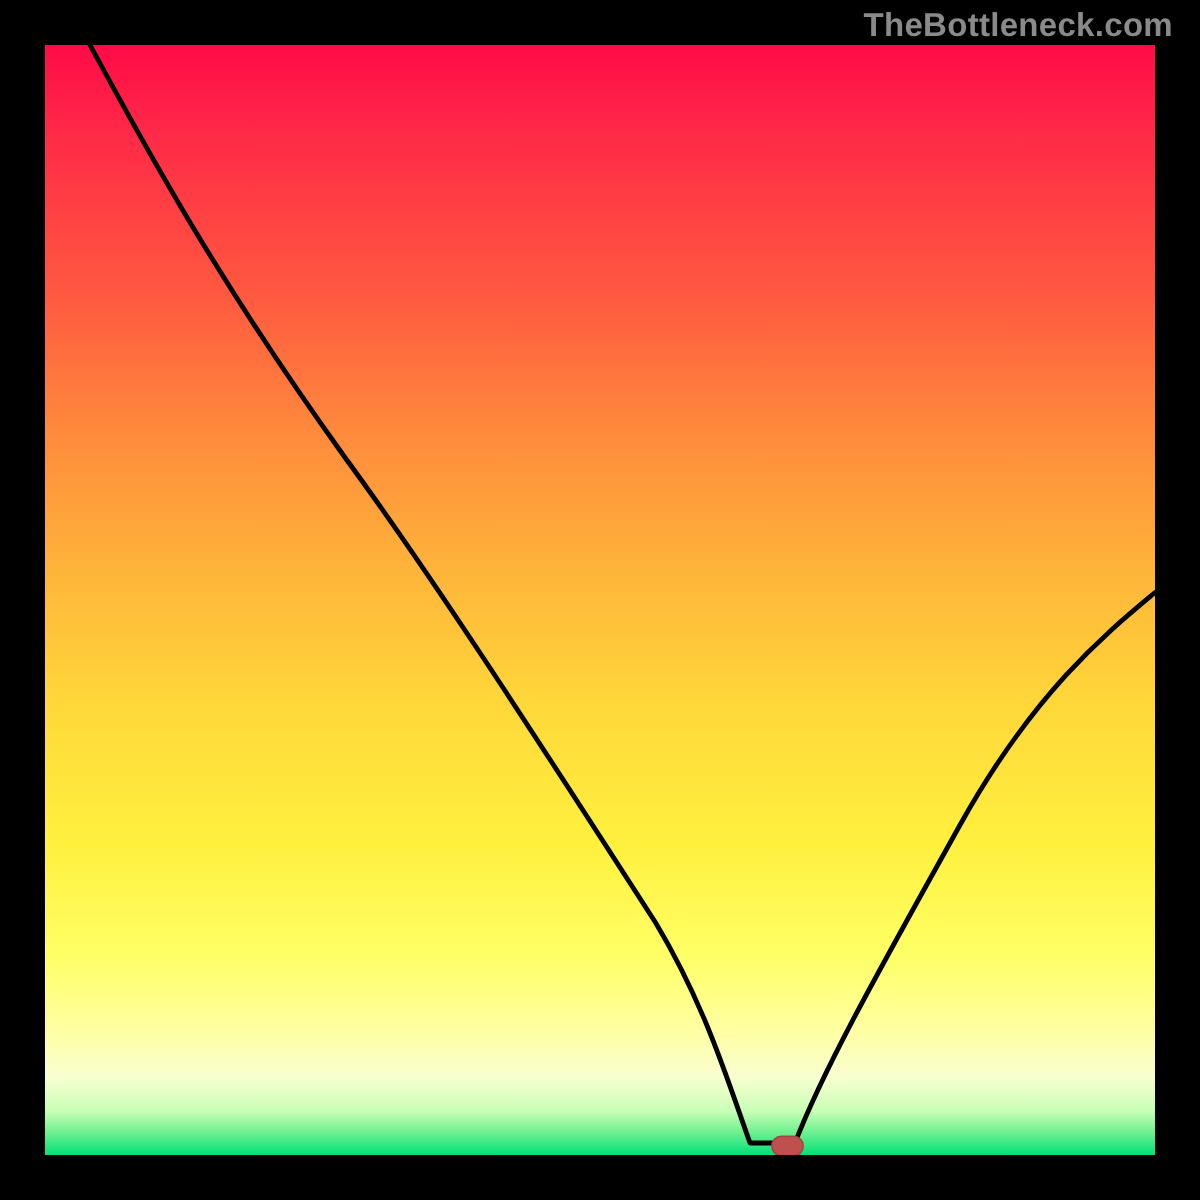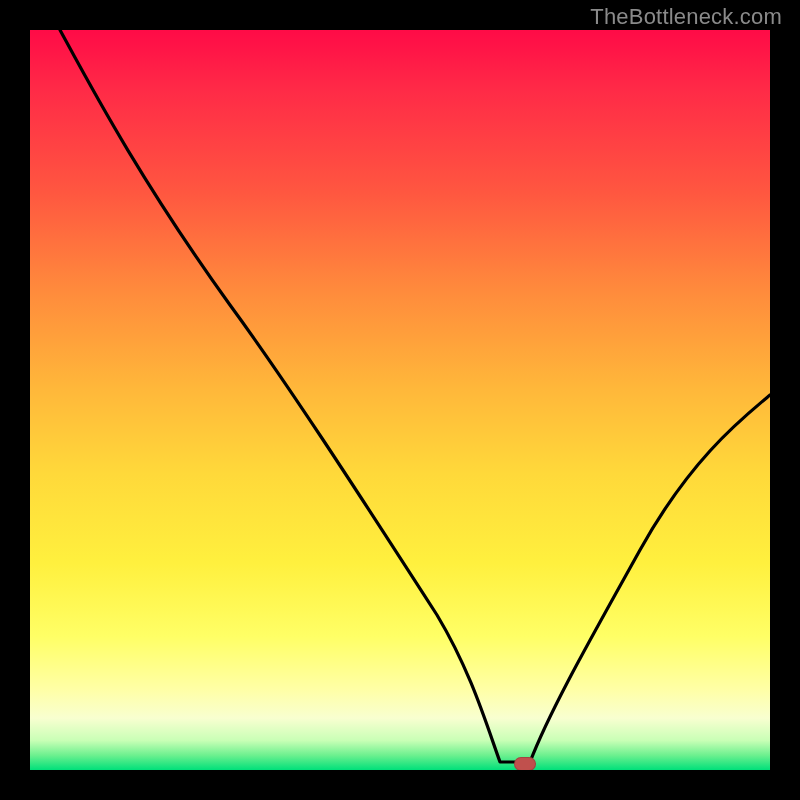--- a/index.html
+++ b/index.html
@@ -56,21 +56,21 @@
     left: 0;
     width: 740px;
     height: 740px;
   }
   .watermark {
     position: absolute;
     top: 4px;
     right: 18px;
     color: #8a8a8a;
     font-size: 22px;
-    font-weight: 400;
+    font-weight: 700;
     letter-spacing: 0.2px;
     user-select: none;
   }
   .marker {
     position: absolute;
     width: 22px;
     height: 14px;
     background: #c0504d;
     border-radius: 7px;
     box-shadow: 0 0 0 1px rgba(0,0,0,0.15) inset;

